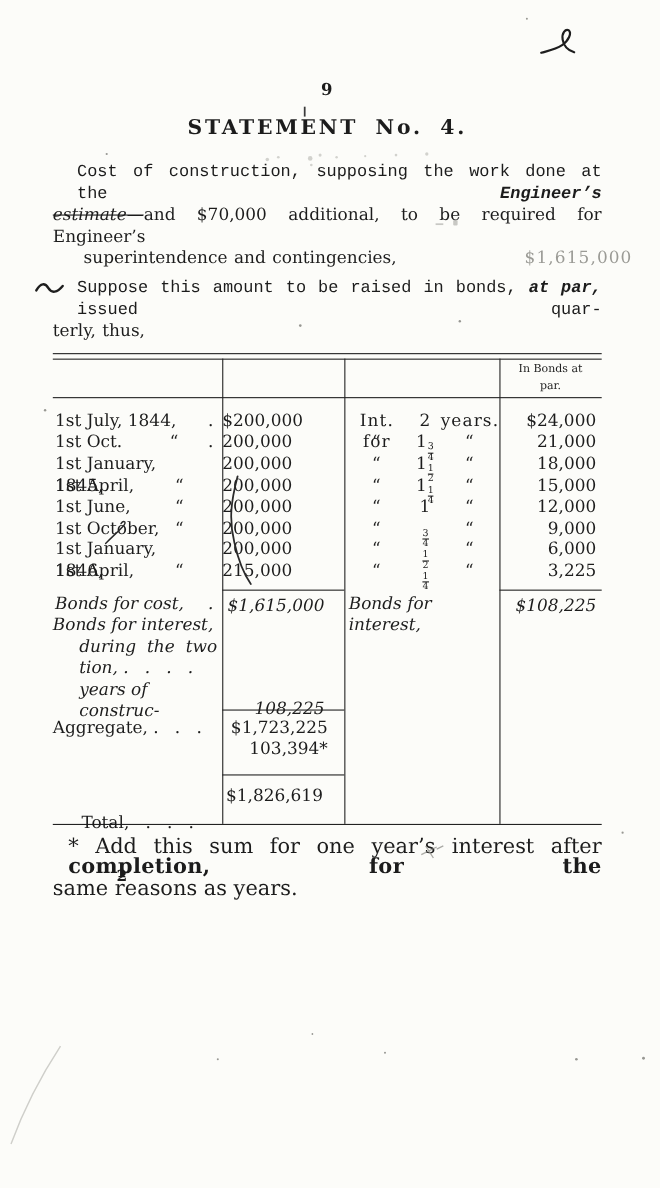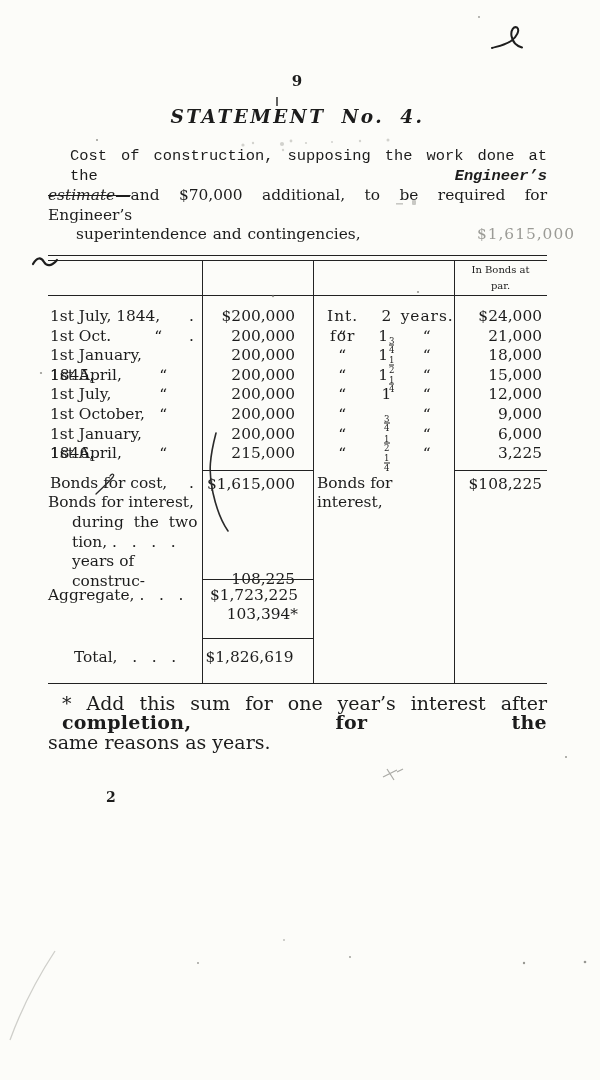--- a/index.html
+++ b/index.html
@@ -3,21 +3,21 @@
 <meta charset="utf-8">
 <style>
   html,body{margin:0;padding:0;background:#e8e8e4;}
   .page{
     position:relative;width:600px;height:1080px;margin:0 auto;
     background:#fcfcf9;overflow:hidden;
     font-family:"DejaVu Serif", serif;color:#1c1c1c;
   }
   .content{position:absolute;left:48px;top:72px;width:499px;}
   .pageno{text-align:center;font-size:15px;font-weight:bold;line-height:18px;letter-spacing:1px;}
-  .title{margin-top:15px;text-align:center;font-size:18.5px;font-weight:bold;letter-spacing:2.5px;word-spacing:7px;line-height:23px;font-style:italic;}
+  .title{margin-top:15px;text-align:center;font-size:18.5px;font-weight:bold;letter-spacing:2.5px;word-spacing:7px;line-height:23px;}
   .para{margin-top:19px;font-size:15.4px;line-height:19.6px;word-spacing:1px;}
   .para.p2{margin-top:7px;}
   .line{width:499px;}
   .l-just{text-align:justify;text-align-last:justify;}
   .l-flex{display:flex;justify-content:space-between;margin-left:28px;}
   .indent{padding-left:22px;box-sizing:border-box;font-family:Liberation Mono, monospace;}
   .bi{font-weight:bold;font-style:italic;}
   .it{font-style:italic;}
   .struck{text-decoration:line-through;text-decoration-thickness:1px;}
   .faded{color:#9b9b96;filter:blur(0.3px);letter-spacing:1px;}
@@ -26,43 +26,43 @@
   .dbl{height:4px;border-top:1.9px solid #222;border-bottom:1px solid #232323;}
   .vline{position:absolute;top:5px;bottom:0;width:1.4px;background:#242424;z-index:2;}
   .v1{left:154px;} .v2{left:265px;} .v3{left:406px;}
   .grid{display:grid;grid-template-columns:154px 111px 141px 93px;}
   .t-header{border-bottom:1.4px solid #222;}
   .t-header .hc4{font-size:10px;line-height:16.5px;text-align:center;padding-top:1px;height:33px;}
   .t-data{padding:11px 0 4px 0;}
   .trow{display:grid;grid-template-columns:154px 111px 141px 93px;height:19.6px;line-height:19.6px;}
   .c1{display:flex;padding:0 8px 0 2px;box-sizing:border-box;}
   .c1 .d2{margin-left:auto;margin-right:26px;}
-  .amt{text-align:right;padding-right:18px;box-sizing:border-box;}
+  .amt{text-align:left;padding-right:18px;box-sizing:border-box;}
   .c3{display:flex;}
   .c3 .il{flex:0 0 42%;text-align:center;}
   .c3 .ival{flex:0 0 20%;text-align:center;}
   .c3 .ir{flex:1 1 auto;text-align:center;}
   .bonds{text-align:right;padding-right:5px;box-sizing:border-box;}
   .ditto{letter-spacing:1px;}
   .fr{display:inline-flex;flex-direction:column;align-items:center;font-size:8.6px;line-height:7.5px;transform:translateY(2.5px);margin-left:1px;}
   .fr .fd{border-top:1px solid #222;padding-top:1px;}
   .sp1{height:3px;} .sp1 .b{border-bottom:1.3px solid #222;}
   .sp2{height:3px;} .sp2 .b{border-bottom:1.3px solid #222;}
   
-  .t-sum{height:103px;line-height:19.6px;padding-top:3px;}
+  .t-sum{height:103px;line-height:19.6px;padding-top:3px;font-style:italic;}
   .sumc1 .fxl{display:flex;justify-content:space-between;padding:0 8px 0 2px;}
   .sumc1 .pl{padding-left:24px;}
   .wwide{word-spacing:5px;}
   .sumc2{display:flex;flex-direction:column;justify-content:space-between;align-items:flex-end;padding:1px 18px 2px 0;box-sizing:border-box;}
   .sumc3{padding-left:4px;}
   .sumc4{text-align:right;padding:1px 5px 0 0;box-sizing:border-box;}
   .t-agg{height:50px;line-height:19.6px;padding-top:6px;}
   .aggc2{text-align:right;padding-right:15px;box-sizing:border-box;}
   .t-total{height:35px;line-height:19.6px;padding-top:9px;box-sizing:content-box;}
-  .totc1{padding-left:26px;}
+  .totc1{padding-left:26px;margin-top:25px;}
   .totc2{text-align:center;padding-right:16px;box-sizing:border-box;}
   .pre{white-space:pre;}
   
   .footnote{margin-top:10px;font-size:19px;line-height:19.6px;width:499px;}
   .fn-indent{padding-left:14px;box-sizing:border-box;}
   .ink-heavy{font-weight:bold;letter-spacing:.3px;}
   .sig{position:absolute;left:106px;top:789px;font-size:14px;font-weight:bold;}
   .artifacts{position:absolute;left:0;top:0;width:600px;height:1080px;pointer-events:none;z-index:5;}
 </style>
 </head>
@@ -78,20 +78,24 @@
 
     <div class="para">
       <div class="line l-just indent"><span>Cost of construction, supposing the work done at the </span><span class="bi">Engineer’s</span></div>
       <div class="line l-just"><span class="it struck">estimate—</span><span>and $70,000 additional, to be required for Engineer’s</span></div>
       <div class="line l-flex">
           <span>superintendence and contingencies,</span>
           <span class="faded">$1,615,000</span>
         </div>
     </div>
 
+    <div class="para p2">
+      <div class="line l-just indent"><span>Suppose this amount to be raised in bonds, </span><span class="bi">at par,</span><span> issued quar-</span></div>
+      <div class="line">terly, thus,</div>
+    </div>
 
     <div class="stable">
       <div class="vline v1"></div>
       <div class="vline v2"></div>
       <div class="vline v3"></div>
 
       <div class="dbl"></div>
 
       <div class="grid t-header">
         <div></div>
@@ -168,21 +172,21 @@
                   <span>1</span>
                   <span class="fd">4</span>
                 </span></span>
               <span class="ir ditto">“</span>
             </div>
     <div class="bonds">15,000</div>
   </div>
 
   <div class="trow">
     <div class="c1">
-              <span class="d1">1st July,</span>
+              <span class="d1">1st June,</span>
               <span class="d2 ditto">“</span>
               <span class="d3"></span>
             </div>
     <div class="amt">200,000</div>
     <div class="c3">
               <span class="il ditto">“</span>
               <span class="ival">1</span>
               <span class="ir ditto">“</span>
             </div>
     <div class="bonds">12,000</div>

